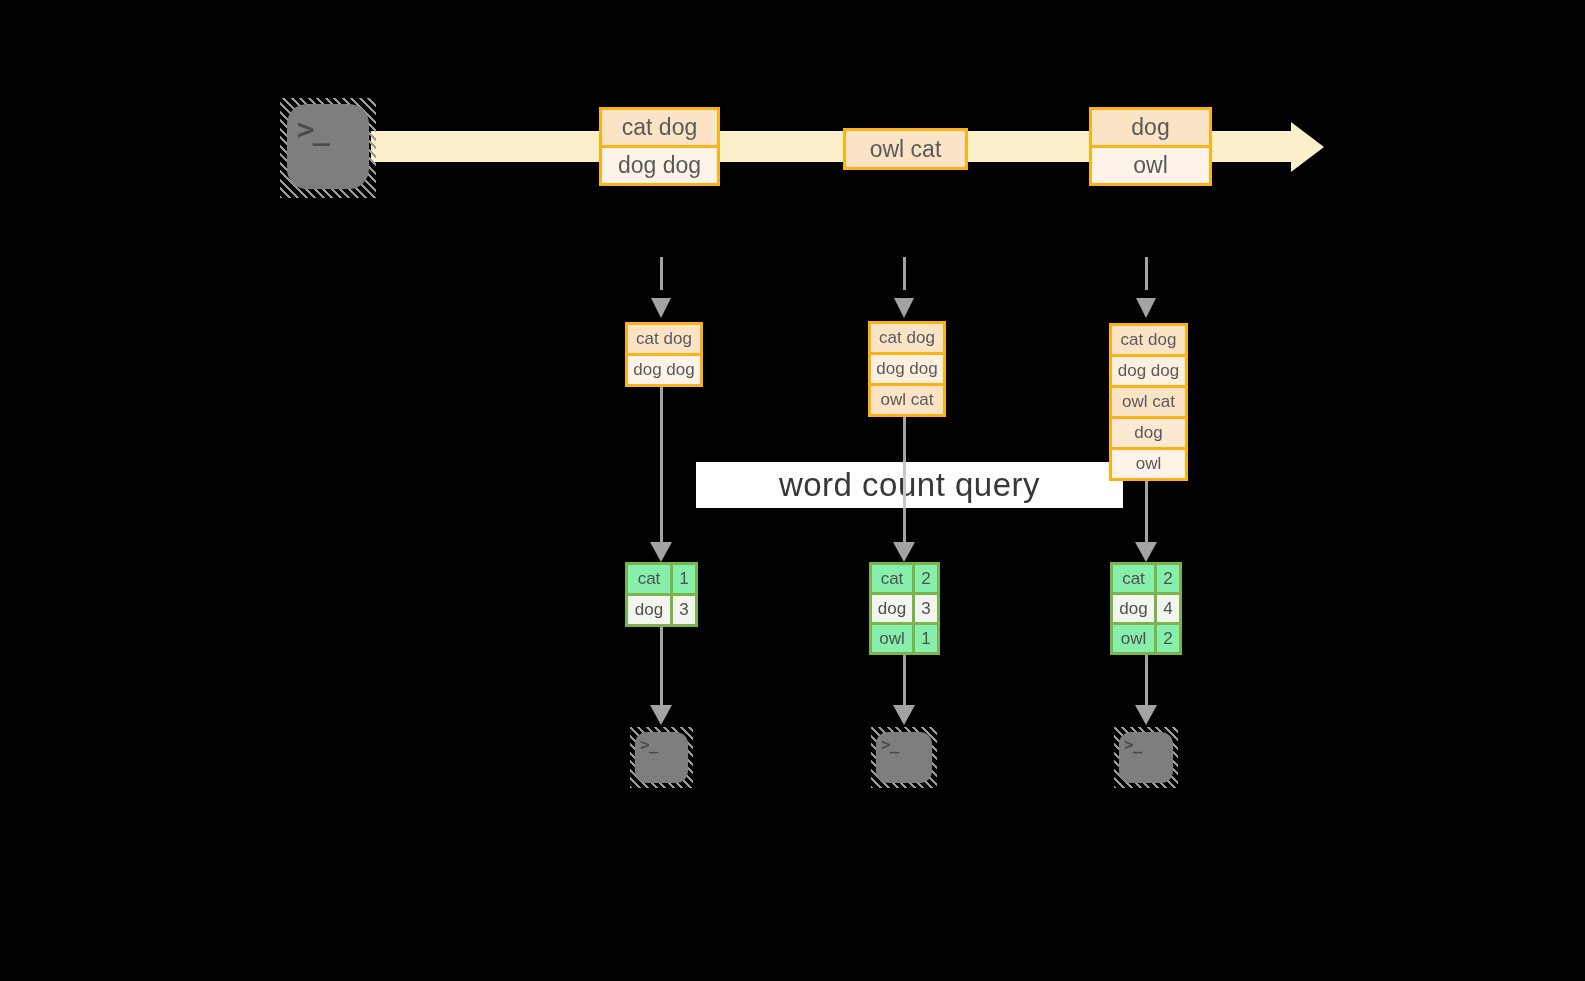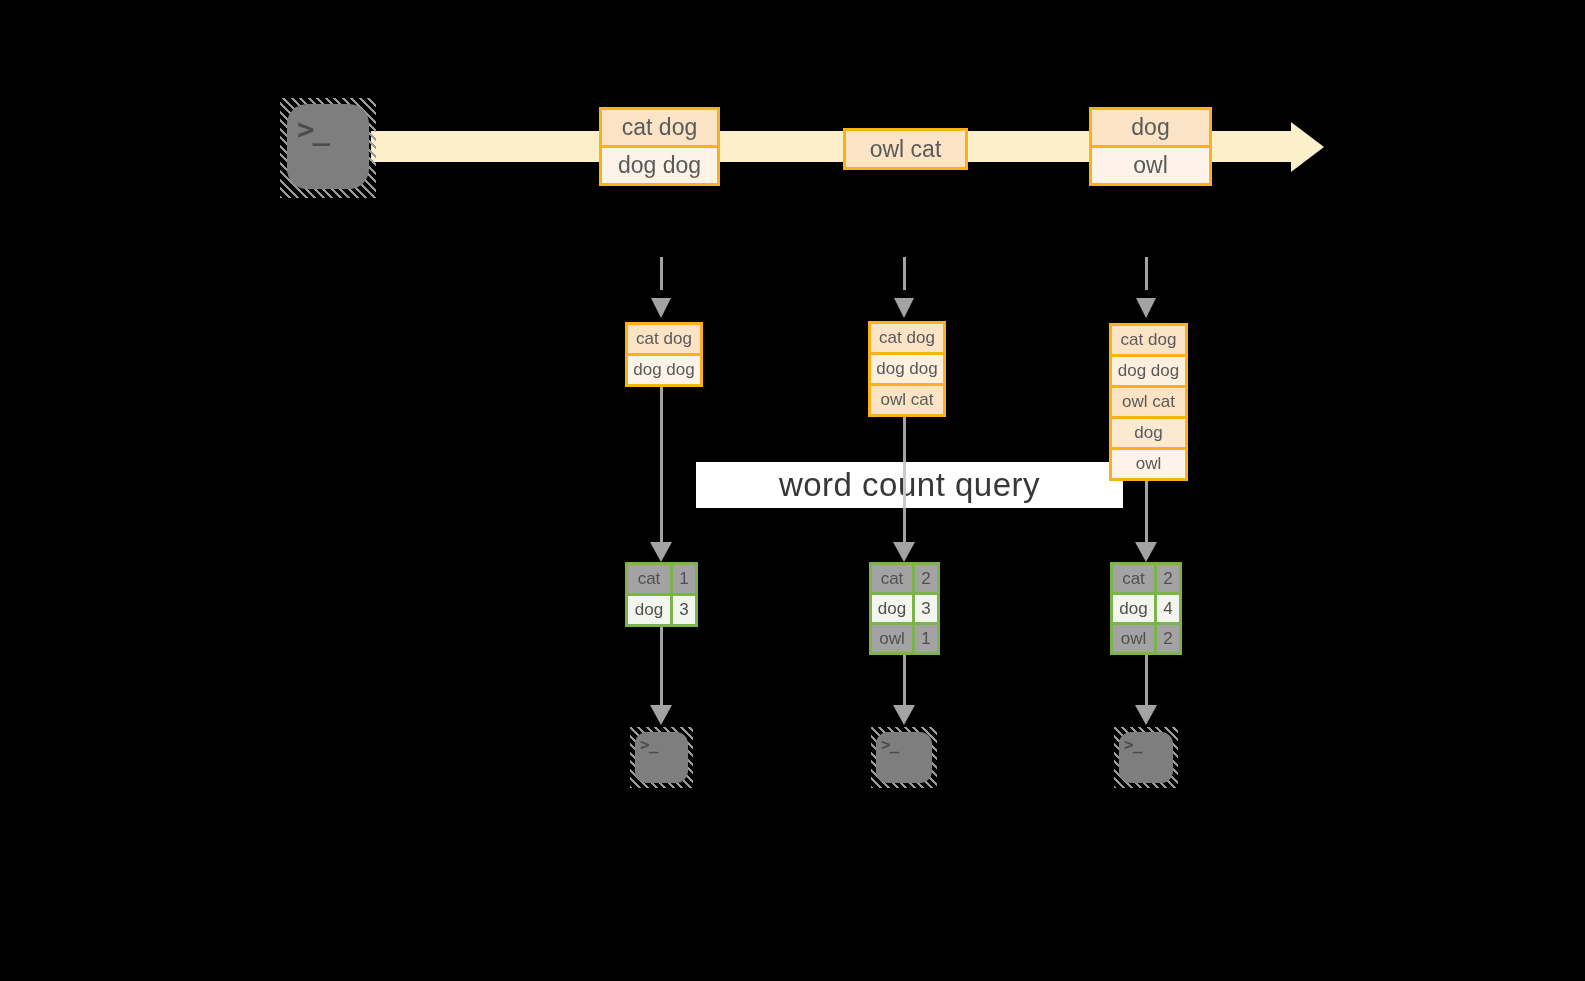--- a/index.html
+++ b/index.html
@@ -53,21 +53,21 @@
   
   .query{left:696px;top:462px;width:427px;height:46px;background:#ffffff;
     display:flex;align-items:center;justify-content:center;}
   .query span{font-size:33px;color:#383838;letter-spacing:.5px;}
   .lightseg{left:903px;top:462px;width:3px;height:46px;background:#c9c9c9;}
 
   
   .gtable{display:grid;gap:3px;background:#7cb34a;border:3px solid #7cb34a;}
   .gcell{display:flex;align-items:center;justify-content:center;font-size:17px;color:#505050;height:27px;}
   .h28 .gcell{height:28px;}
-  .rowg{background:#a3a3a3;}
+  .rowg{background:#86efac;}
   .roww{background:#f3f6ee;}
 </style>
 </head>
 <body>
 
 <div class="abs band"></div>
 <div class="abs band-head"></div>
 
 <div class="abs term term-src" style="left:280px;top:98px;width:96px;height:100px;">
   <div class="term-body"></div>

